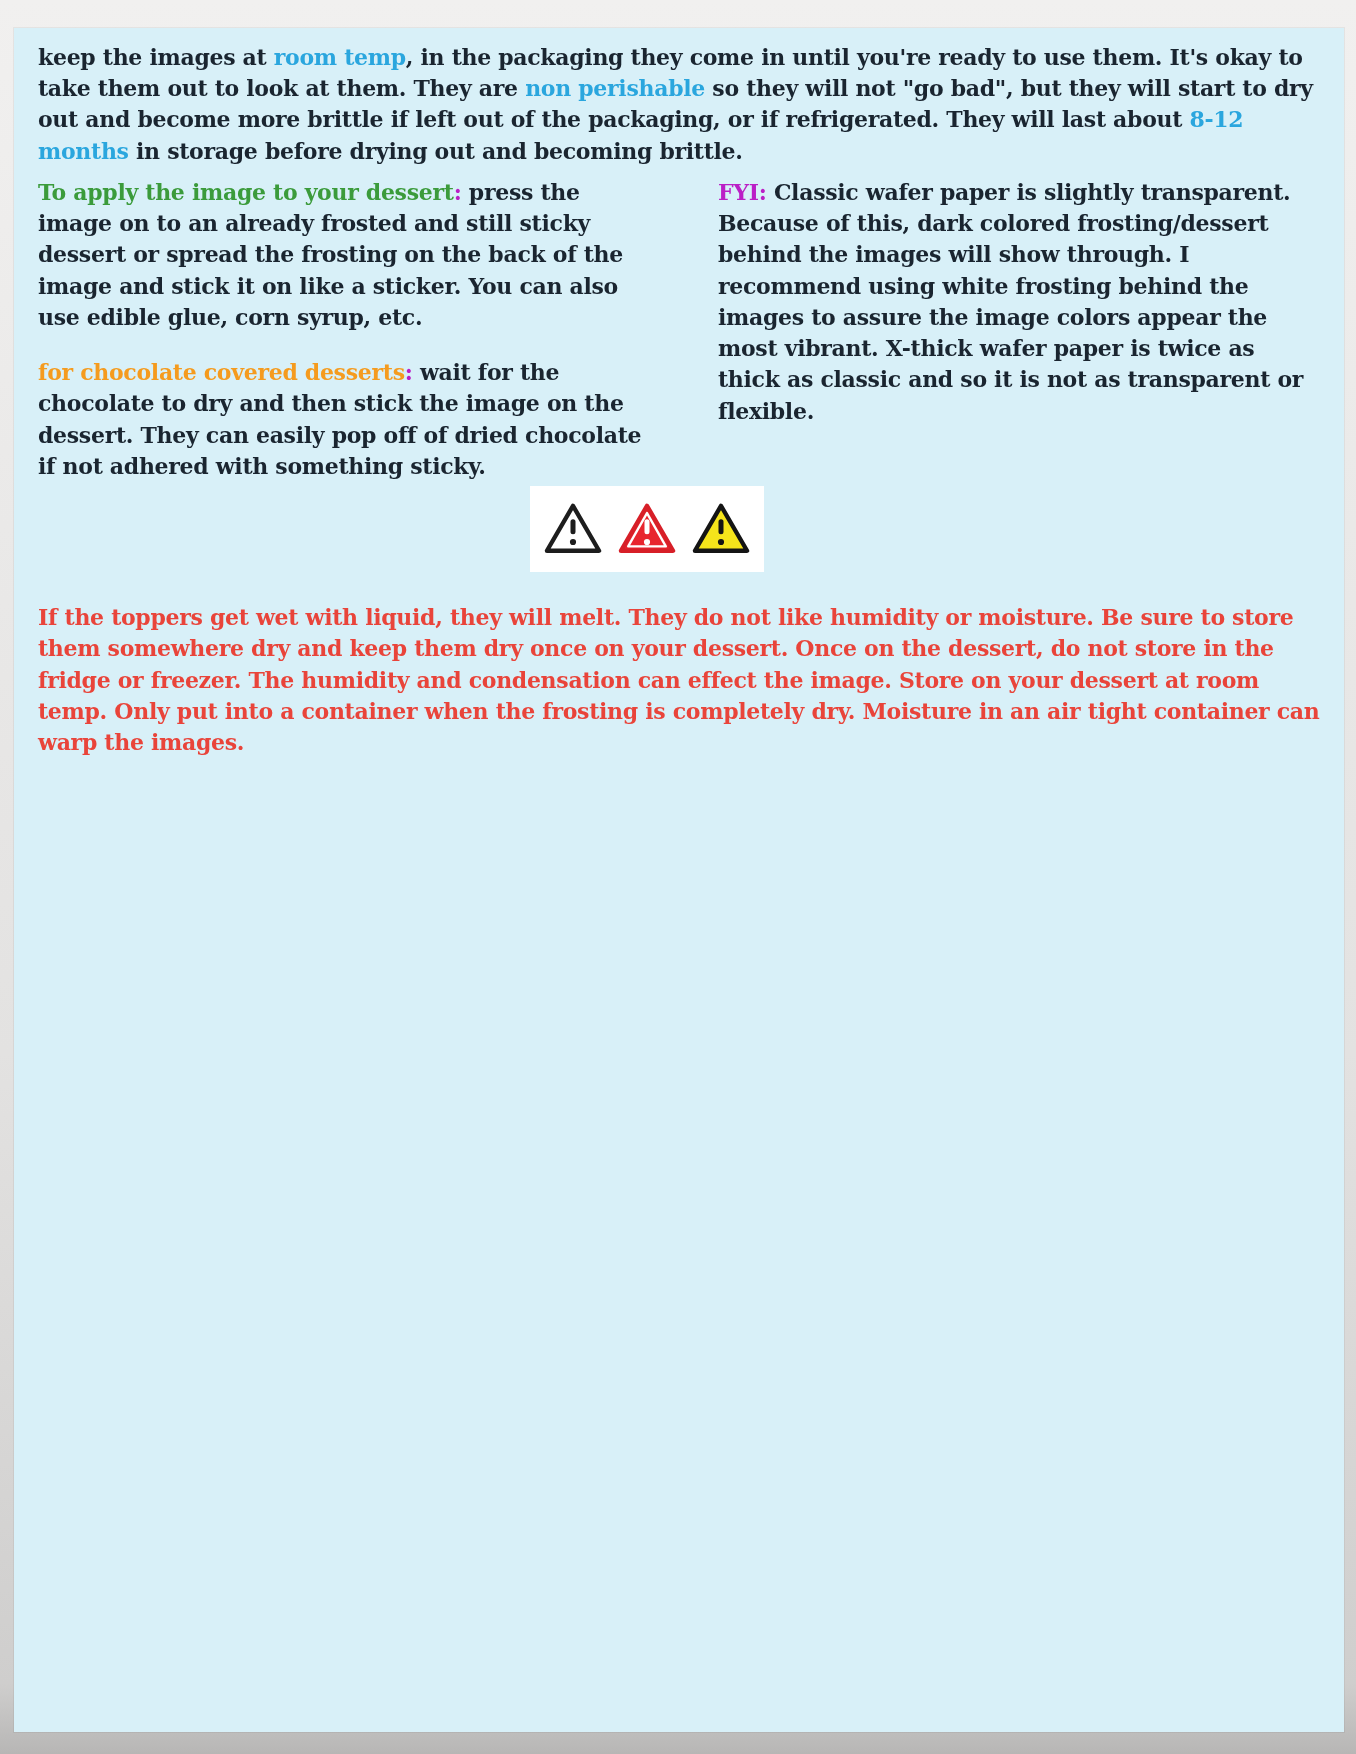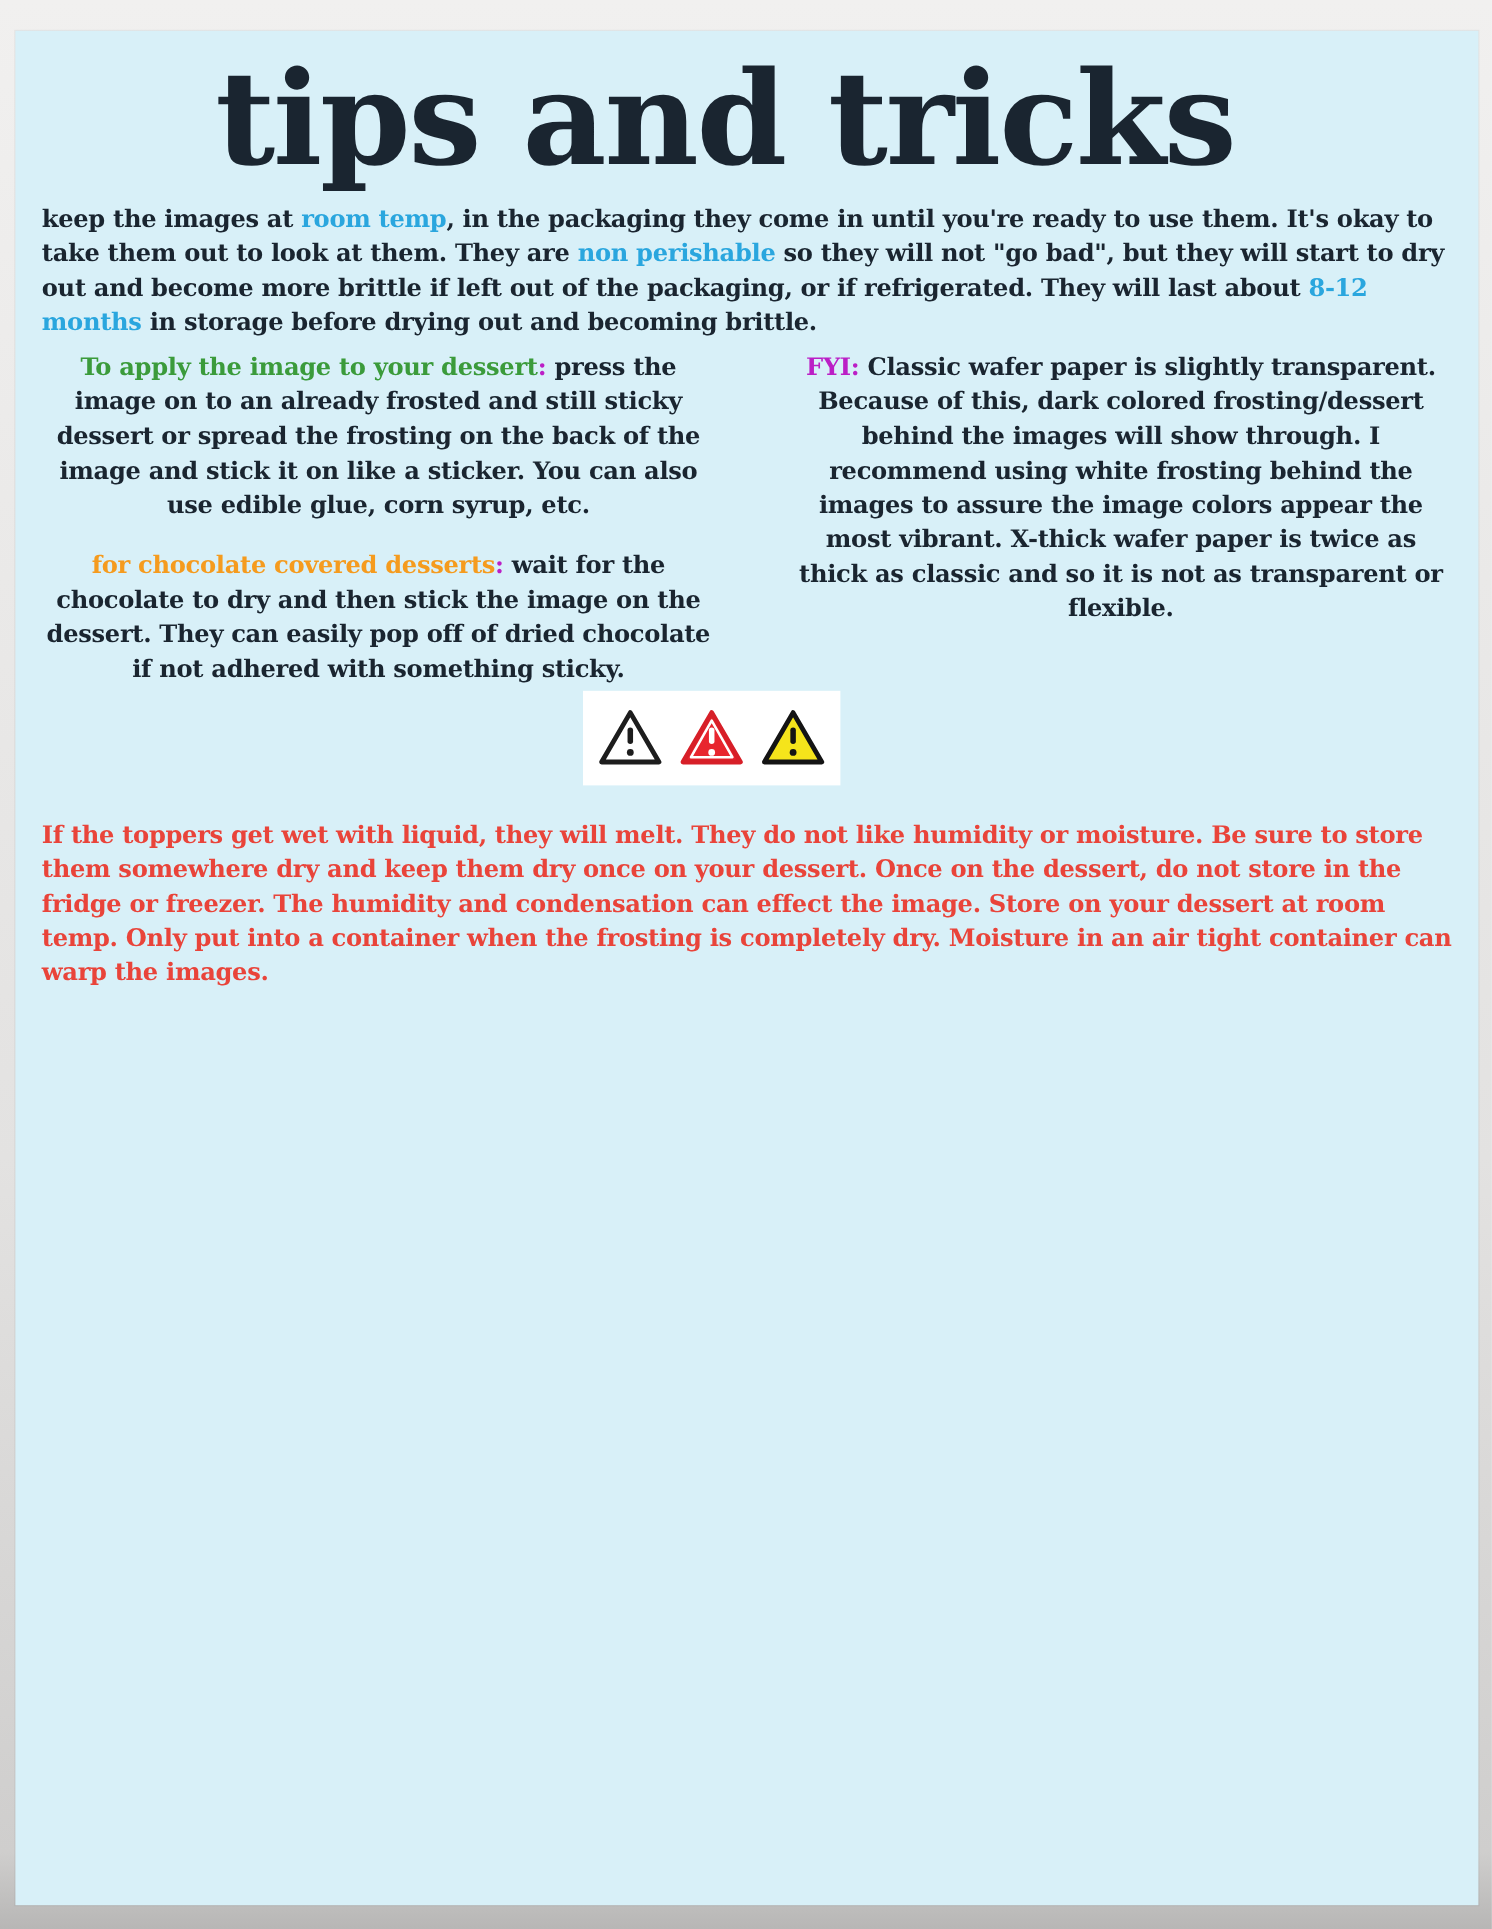--- a/index.html
+++ b/index.html
@@ -36,21 +36,20 @@
     font-size: 22px;
     font-weight: bold;
     line-height: 1.42;
     color: var(--dark, #1a2530);
     letter-spacing: -0.3px;
   }
   .para { margin: 0; }
   .columns {
     display: flex;
     margin-top: 10px;
-    text-align: center;
   }
   .col-left  { flex: 0 0 612px; }
   .col-gap   { flex: 0 0 68px; }
   .col-right { flex: 1 1 auto; }
   .col-left .para + .para { margin-top: 24px; }
   .pro { margin-top: 28px; }
   .icons-box {
     background: var(--white_box, #ffffff);
     width: 234px;
     height: 86px;
@@ -68,21 +67,20 @@
   .c-magenta { color: var(--magenta, #bb1fc6); }
   .c-orange  { color: var(--orange, #f59b1e); }
   .c-brown   { color: var(--brown, #ab641c); }
   .c-red     { color: var(--red, #e9443a); }
 </style>
 </head>
 <body>
 
 <div class="panel">
 
-  <h1 class="title">tips and tricks</h1>
 
   <p class="body-text para"><span class="c-dark">keep the images at </span><span class="c-blue">room temp</span><span class="c-dark">, in the packaging they come in until you're ready to use them. It's okay to take them out to look at them. They are </span><span class="c-blue">non perishable</span><span class="c-dark"> so they will not "go bad", but they will start to dry out and become more brittle if left out of the packaging, or if refrigerated. They will last about </span><span class="c-blue">8-12 months</span><span class="c-dark"> in storage before drying out and becoming brittle.</span></p>
 
   <div class="columns">
     <div class="col-left">
       <p class="body-text para"><span class="c-green">To apply the image to your dessert</span><span class="c-magenta">:</span><span class="c-dark"> press the image on to an already frosted and still sticky dessert or spread the frosting on the back of the image and stick it on like a sticker. You can also use edible glue, corn syrup, etc.</span></p>
       <p class="body-text para"><span class="c-orange">for chocolate covered desserts</span><span class="c-magenta">:</span><span class="c-dark"> wait for the chocolate to dry and then stick the image on the dessert. They can easily pop off of dried chocolate if not adhered with something sticky.</span></p>
     </div>
     <div class="col-gap"></div>
     <div class="col-right">

